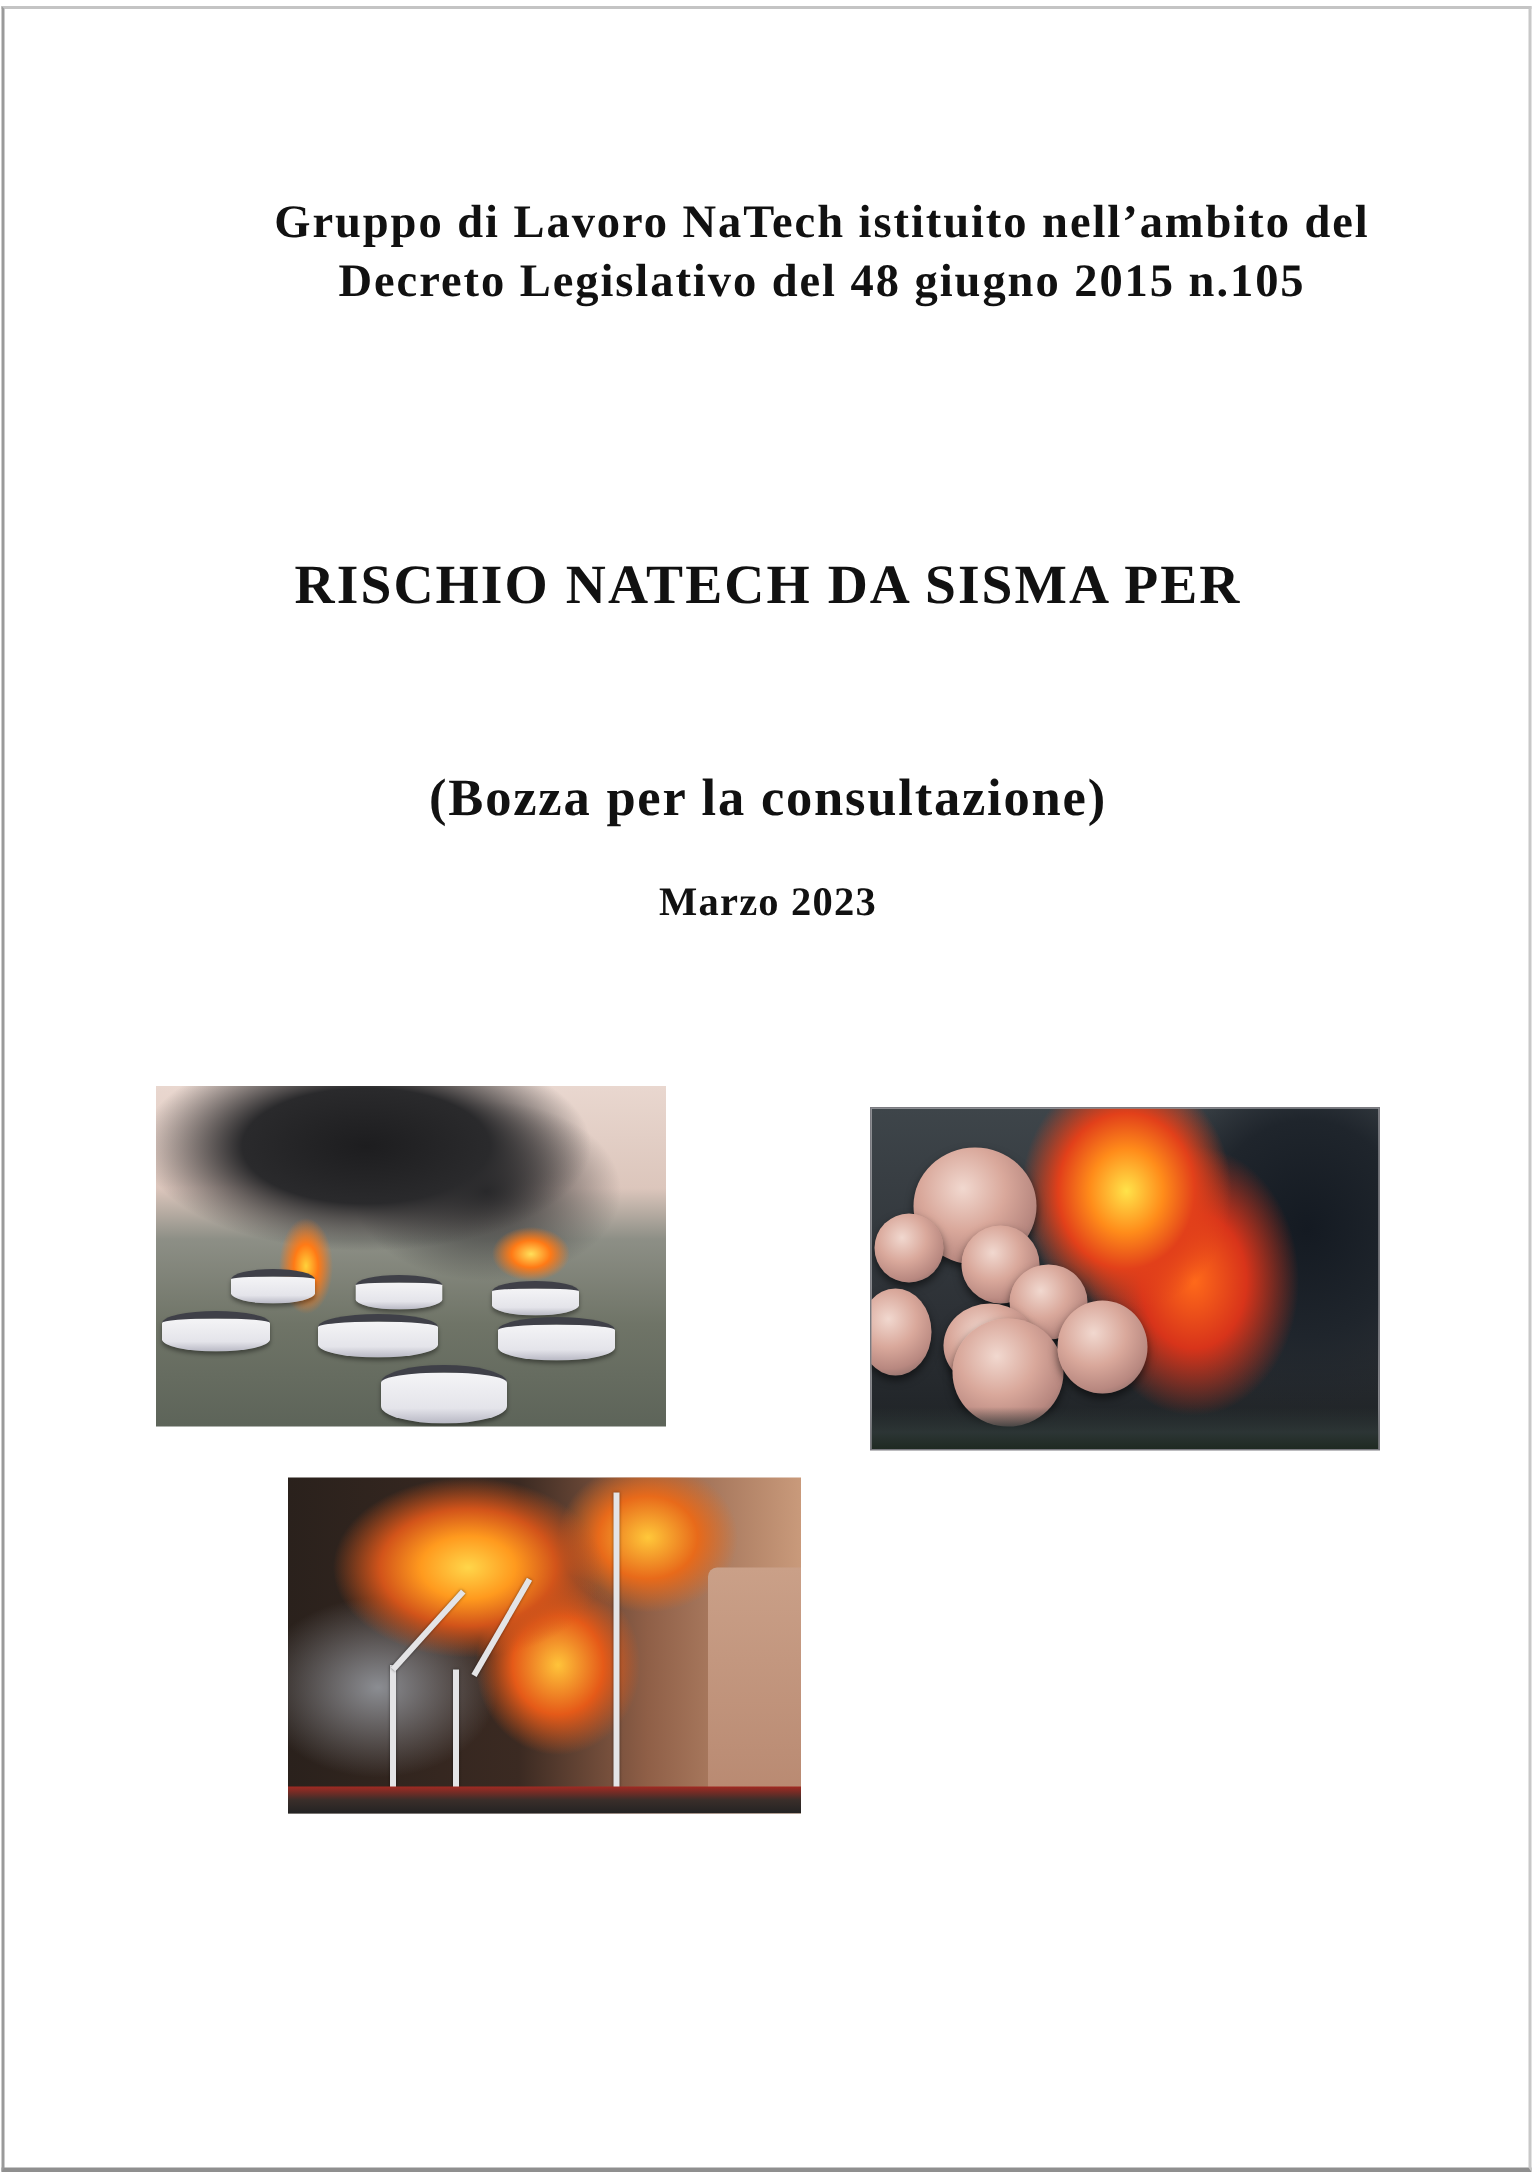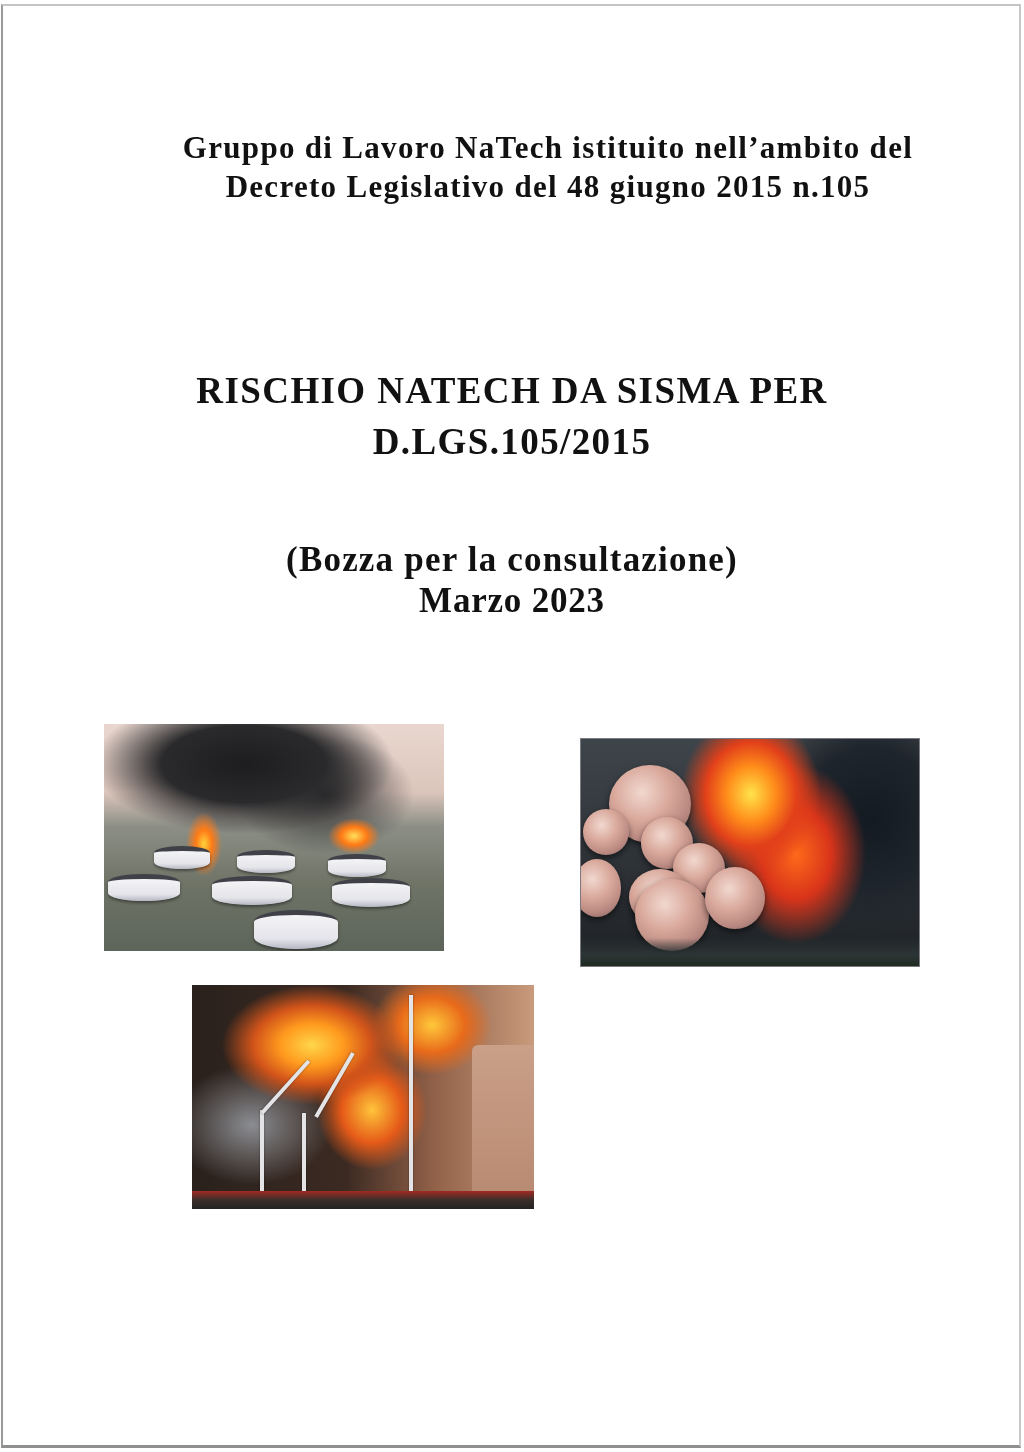--- a/index.html
+++ b/index.html
@@ -41,28 +41,28 @@
       line-height: 39px;
     }
     #hdr { top: 128px; padding-left: 36px; }
     .title-line {
       font-size: 37px;
       letter-spacing: 1.4px;
       line-height: 51px;
     }
     #title { top: 365px; }
     #subtitle {
-      top: 538px;
+      top: 510px;
       font-size: 35px;
       letter-spacing: 1.2px;
       line-height: 44px;
     }
     #date {
       top: 584px;
-      font-size: 35px;
+      font-size: 27px;
       letter-spacing: 0.8px;
       line-height: 34px;
     }
 
     .photo {
       position: absolute;
       overflow: hidden;
       box-sizing: border-box;
     }
     
@@ -125,21 +125,20 @@
 
 <div class="page"></div>
 
 <div id="hdr" class="center">
   <div class="header-line">Gruppo di Lavoro NaTech istituito nell’ambito del</div>
   <div class="header-line">Decreto Legislativo del 48 giugno 2015 n.105</div>
 </div>
 
 <div id="title" class="center">
   <div class="title-line">RISCHIO NATECH DA SISMA PER</div>
-  <div class="title-line">D.LGS.105/2015</div>
 </div>
 
 <div id="subtitle" class="center">(Bozza per la consultazione)</div>
 <div id="date" class="center">Marzo 2023</div>
 
 <div id="photo1" class="photo" title="Aerial view of oil storage tank farm with two burning tanks and black smoke">
   <div class="tank" style="left:50px;top:122px;width:56px;height:18px;"></div>
   <div class="tank" style="left:133px;top:126px;width:58px;height:18px;"></div>
   <div class="tank" style="left:224px;top:130px;width:58px;height:18px;"></div>
   <div class="tank" style="left:4px;top:150px;width:72px;height:22px;"></div>

